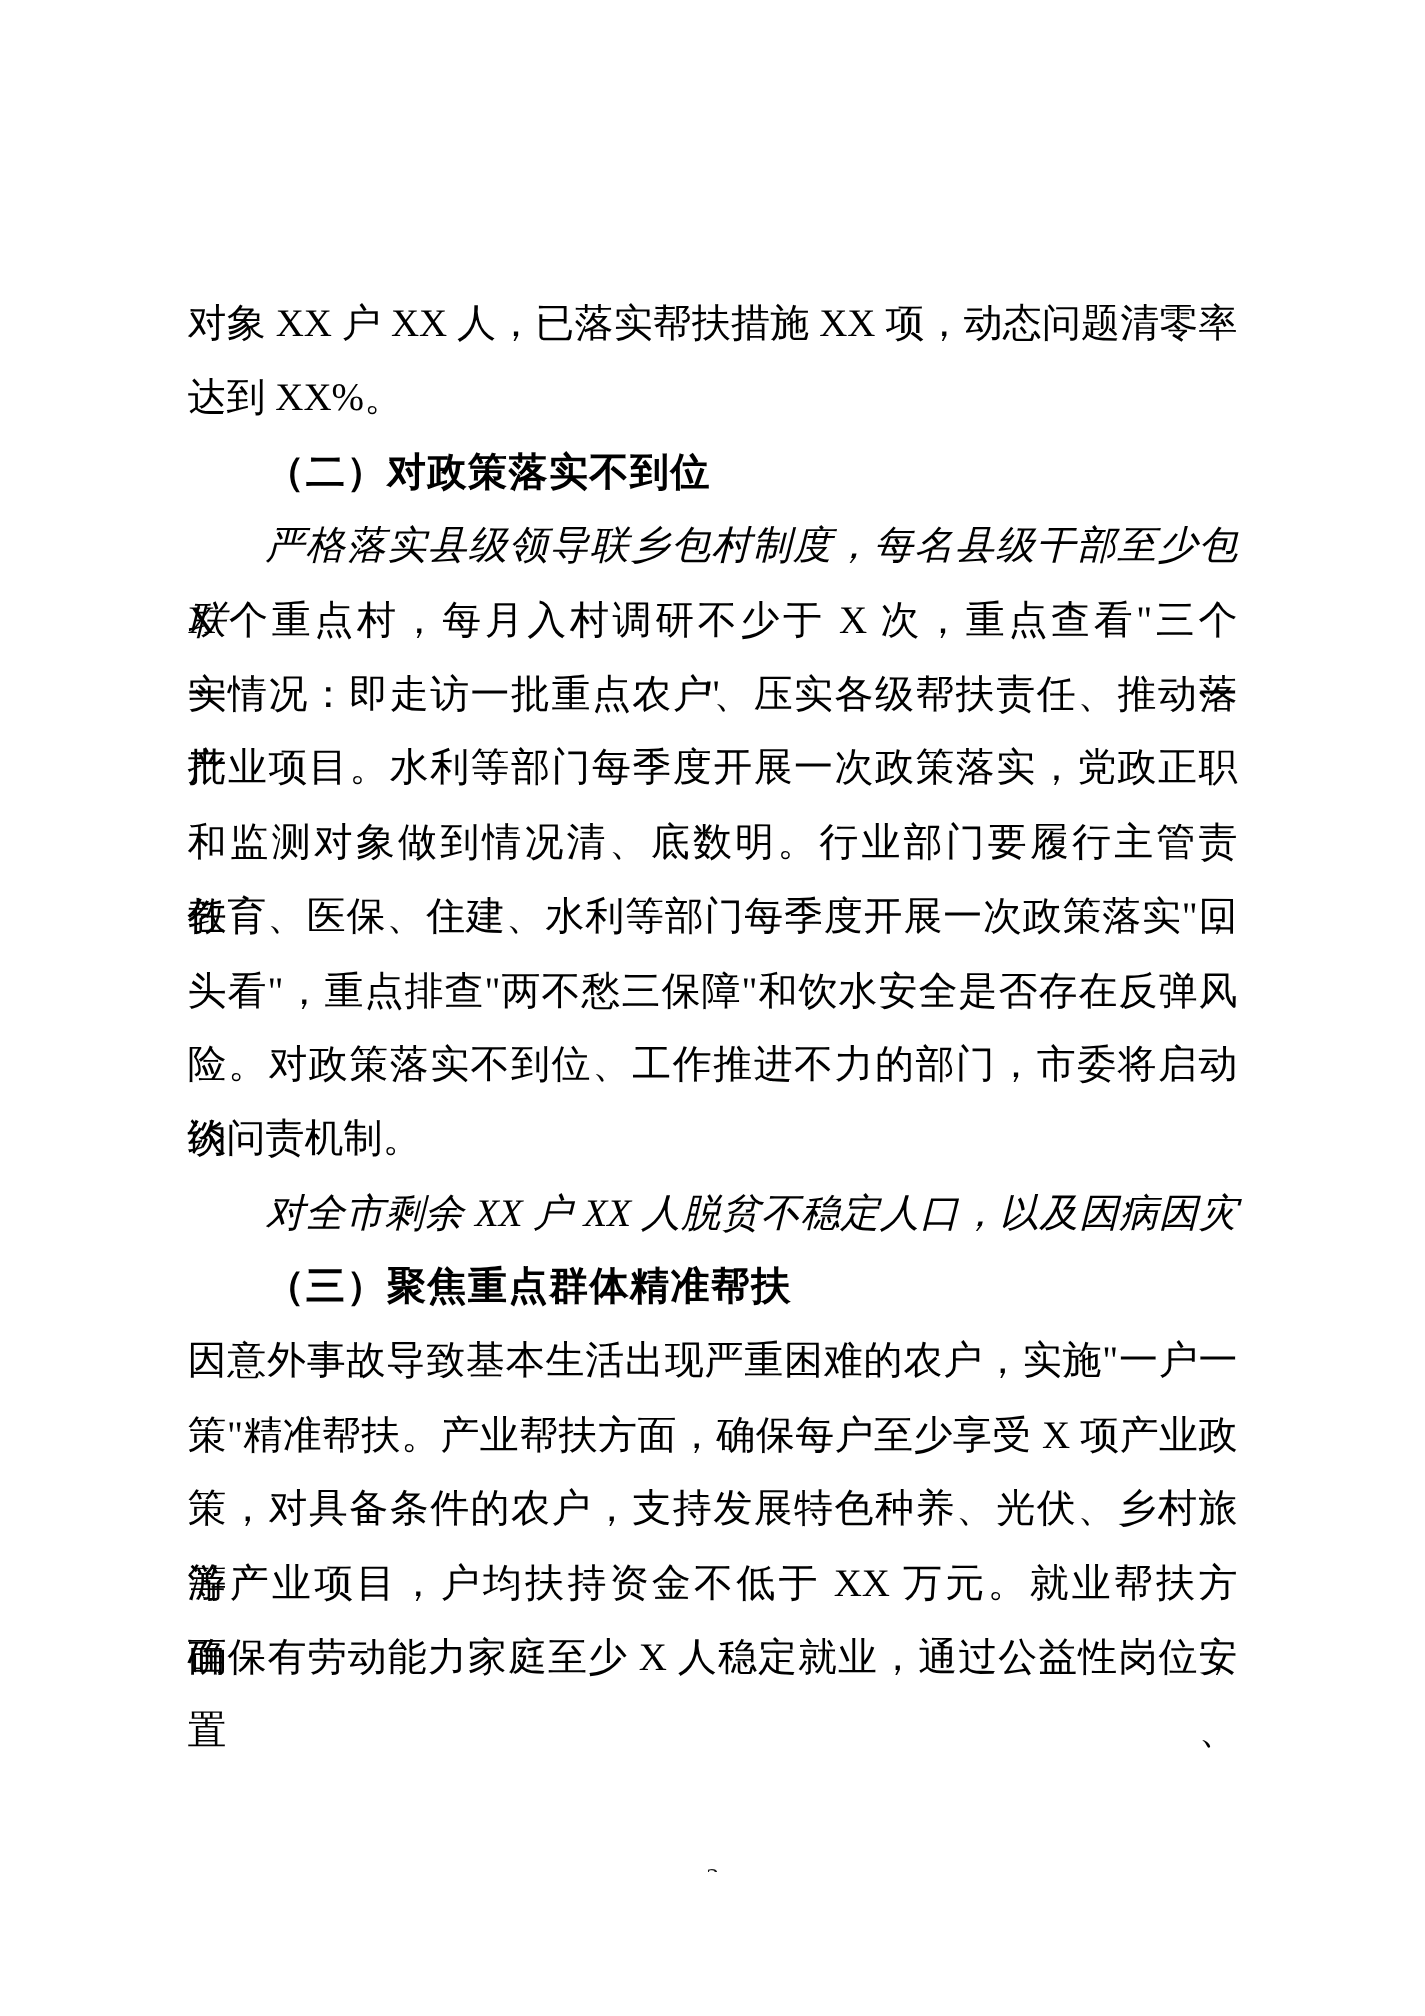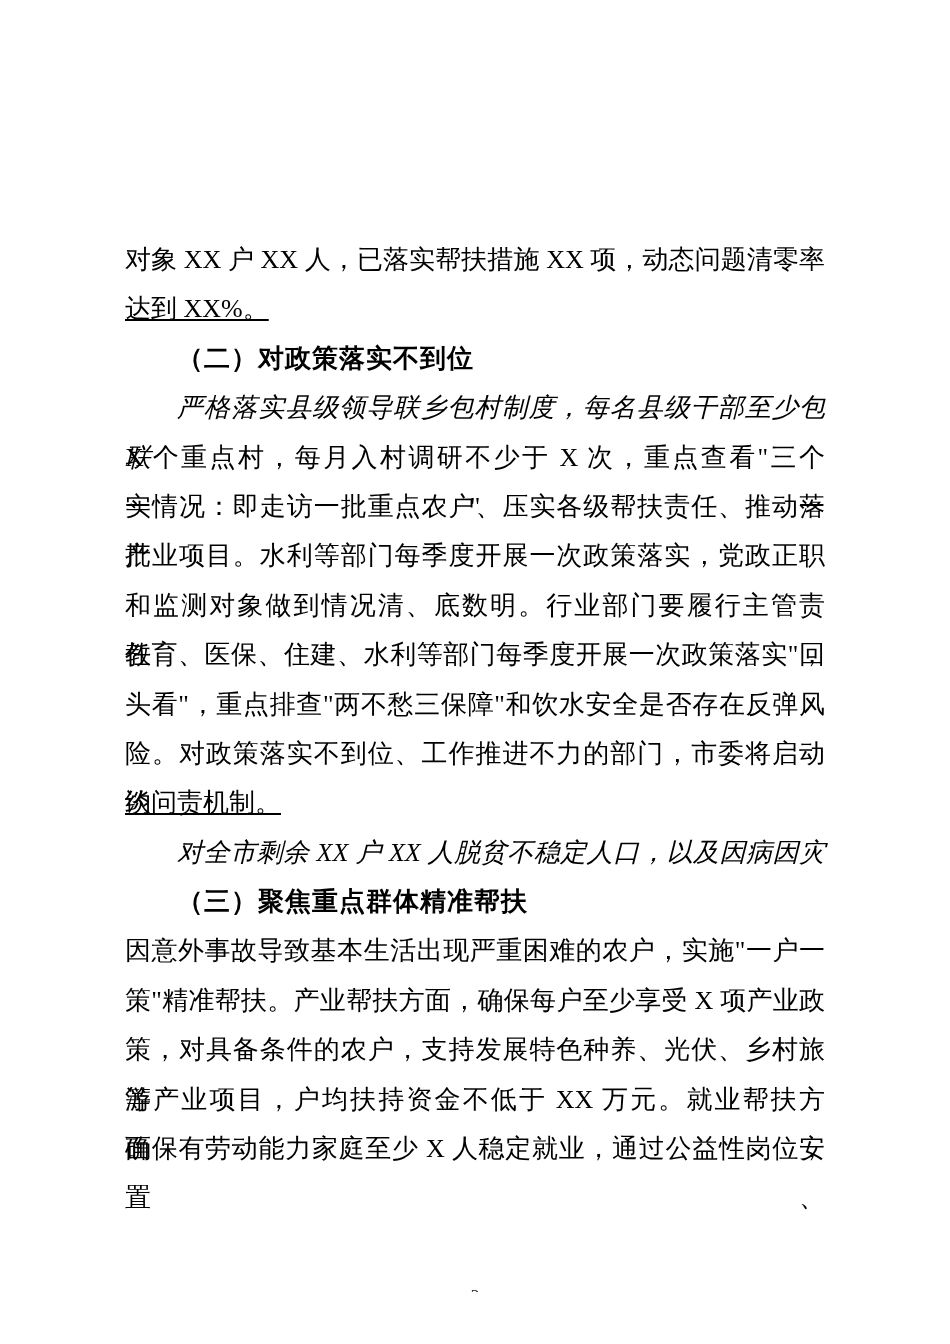--- a/index.html
+++ b/index.html
@@ -8,21 +8,20 @@
     background: #ffffff;
   }
   .page {
     position: relative;
     width: 950px;
     height: 1248px;
     background: #ffffff;
     overflow: hidden;
     font-family: "Liberation Serif", serif;
     color: #000000;
-    margin-top: 44px;
   }
   .content {
     position: absolute;
     left: 125px;
     top: 191px;
     width: 700px;
   }
   .line {
     height: 49.4px;
     line-height: 49.4px;
@@ -30,21 +29,20 @@
     color: #000000;
   }
   .pline {
     text-align: justify;
     text-align-last: justify;
     text-justify: inter-character;
   }
   .pline.short {
     text-align: left;
     text-align-last: left;
-    text-decoration: underline;
   }
   .indent {
     text-indent: 52px;
     font-style: italic;
   }
   .heading {
     font-family: "Liberation Sans", sans-serif;
     font-weight: 700;
     text-indent: 52px;
     letter-spacing: 1px;

